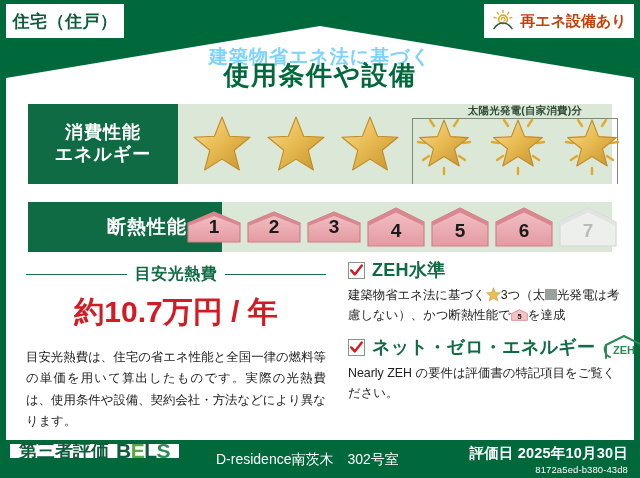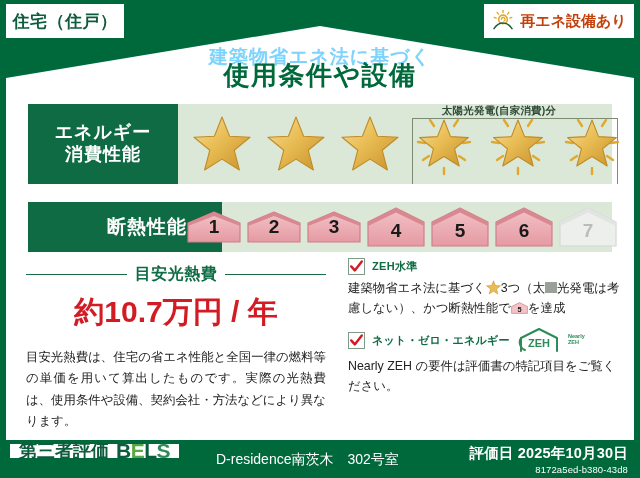--- a/index.html
+++ b/index.html
@@ -60,21 +60,21 @@
   .stars{position:absolute;left:158px;top:0;height:100%;display:flex;align-items:center;gap:2px;}
   .star-cell{position:relative;width:72px;height:72px;display:flex;align-items:center;justify-content:center;}
   .star-cell svg{display:block;}
 
   .solar-bracket{
     position:absolute;left:384px;top:14px;width:206px;height:66px;
     border:1.6px solid #7c8c72;border-bottom:none;border-top:1.6px solid #7c8c72;
     box-sizing:border-box;pointer-events:none;
   }
   .solar-bracket-label{
-    position:absolute;left:364px;top:0px;width:214px;text-align:center;
+    position:absolute;left:390px;top:0px;width:214px;text-align:center;
     font-size:10.5px;font-weight:bold;color:#2f4a36;letter-spacing:.2px;
   }
 
   
   .houses{position:absolute;left:158px;top:0;height:100%;display:flex;align-items:center;gap:4px;}
   .hcell{position:relative;display:flex;align-items:flex-end;justify-content:center;}
   .hcell svg{display:block;}
   .hnum{
     position:absolute;left:0;right:0;bottom:6px;text-align:center;
     font-size:19px;font-weight:bold;color:#1a1a1a;
@@ -95,21 +95,21 @@
   }
 
   .col-right{position:absolute;left:348px;top:258px;width:280px;}
   .zblock{margin-bottom:9px;}
   .zhead{display:flex;align-items:center;gap:7px;}
   .chk{
     width:17px;height:17px;flex:none;border:1.5px solid #7f9a86;background:#fff;
     position:relative;box-sizing:border-box;
   }
   .chk svg{position:absolute;left:0;top:0;}
-  .zhead-t{font-size:11px;font-weight:bold;color:#0f6b43;letter-spacing:.3px;white-space:nowrap;}
+  .zhead-t{font-size:18px;font-weight:bold;color:#0f6b43;letter-spacing:.3px;white-space:nowrap;}
   .zeh-logo{width:44px;height:26px;flex:none;}
   .zeh-sub{font-size:5.5px;color:#2e8b57;font-weight:bold;line-height:1.05;flex:none;}
   .zbody{margin-top:3px;font-size:12.4px;line-height:1.62;color:#222;}
   .inline-star{display:inline-block;vertical-align:-3px;width:15px;height:15px;}
   .inline-house{display:inline-block;vertical-align:-4px;width:17px;height:16px;}
   .blk{display:inline-block;width:12px;height:11px;background:#9aa09a;vertical-align:-1px;}
 
   
   .footer{position:absolute;left:0;top:440px;width:640px;height:38px;background:#00693c;}
   .bels-box{
@@ -155,22 +155,22 @@
     </span>
     <span>再エネ設備あり</span>
   </div>
 
   <div class="sheet"></div>
   <div class="sheet-title-sub">建築物省エネ法に基づく</div>
   <div class="sheet-title-main">使用条件や設備</div>
 
   <div class="rowband row-energy">
     <div class="rowlabel">
+      <span>消費性能</span>
       <span>エネルギー</span>
-      <span>消費性能</span>
     </div>
 
     <div class="solar-bracket-label">太陽光発電(自家消費)分</div>
     <div class="solar-bracket"></div>
 
     <div class="stars">
 
       <div class="star-cell">
         <svg width="60" height="58" viewBox="0 0 60 58">
           <defs>

